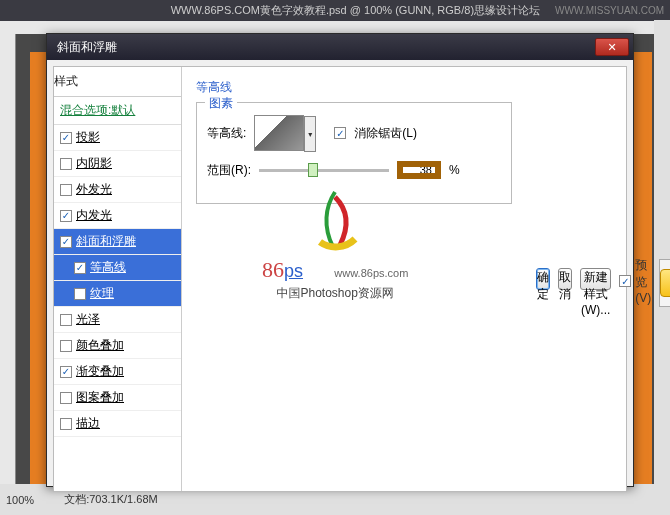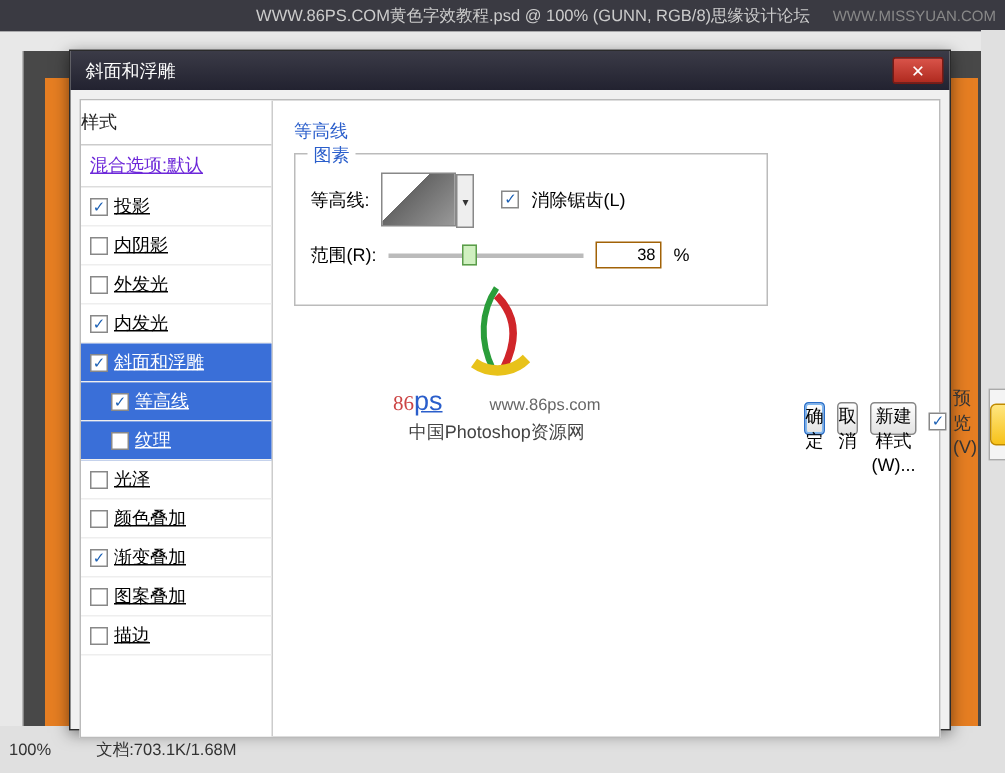--- a/index.html
+++ b/index.html
@@ -106,21 +106,21 @@
       background: #fff;
     }
     .styles-header {
       padding: 6px 0;
       color: #222;
       border-bottom: 1px solid #ccc;
     }
     .blend-row {
       padding: 5px 6px;
       border-bottom: 1px solid #ddd;
-      color: #6d28d9;
+      color: #15803d;
     }
     .style-item {
       display: flex;
       align-items: center;
       gap: 4px;
       padding: 4px 6px;
       border-bottom: 1px solid #eee;
       cursor: pointer;
     }
     .style-item.selected {
@@ -189,21 +189,21 @@
     }
     .slider .thumb {
       position: absolute;
       top: -6px; left: 38%;
       width: 10px; height: 14px;
       background: #d0f0c0;
       border: 1px solid #5a9c4a;
     }
     .numbox {
       width: 44px; height: 18px;
-      border: 1px solid #a16207;
+      border: 6px solid #a16207;
       text-align: right;
       padding: 1px 3px;
       font-size: 11px;
     }
     .btn-panel {
       width: 100px;
       padding: 14px 10px;
       display: flex;
       gap: 8px;
       align-items: center;
@@ -239,21 +239,21 @@
       border-radius: 4px;
     }
     .logo-wm {
       position: absolute;
       left: 80px; top: 120px;
       text-align: center;
       color: #555;
       pointer-events: none;
     }
     .logo-wm svg { display:block; margin:0 auto; }
-    .logo-wm .t86 { font-size: 14px; color: #c44; font-family: serif; }
+    .logo-wm .t86 { font-size: 22px; color: #c44; font-family: serif; }
     .logo-wm .turl { font-size: 11px; color: #666; margin-left: 28px; }
     .logo-wm .tcn { font-size: 12px; color: #444; margin-top:2px; }
     .underline { text-decoration: underline; }
   </style>
 </head>
 <body>
 
 <div class="app-title">
   <span>WWW.86PS.COM黄色字效教程.psd @ 100% (GUNN, RGB/8)</span>
   <span>

